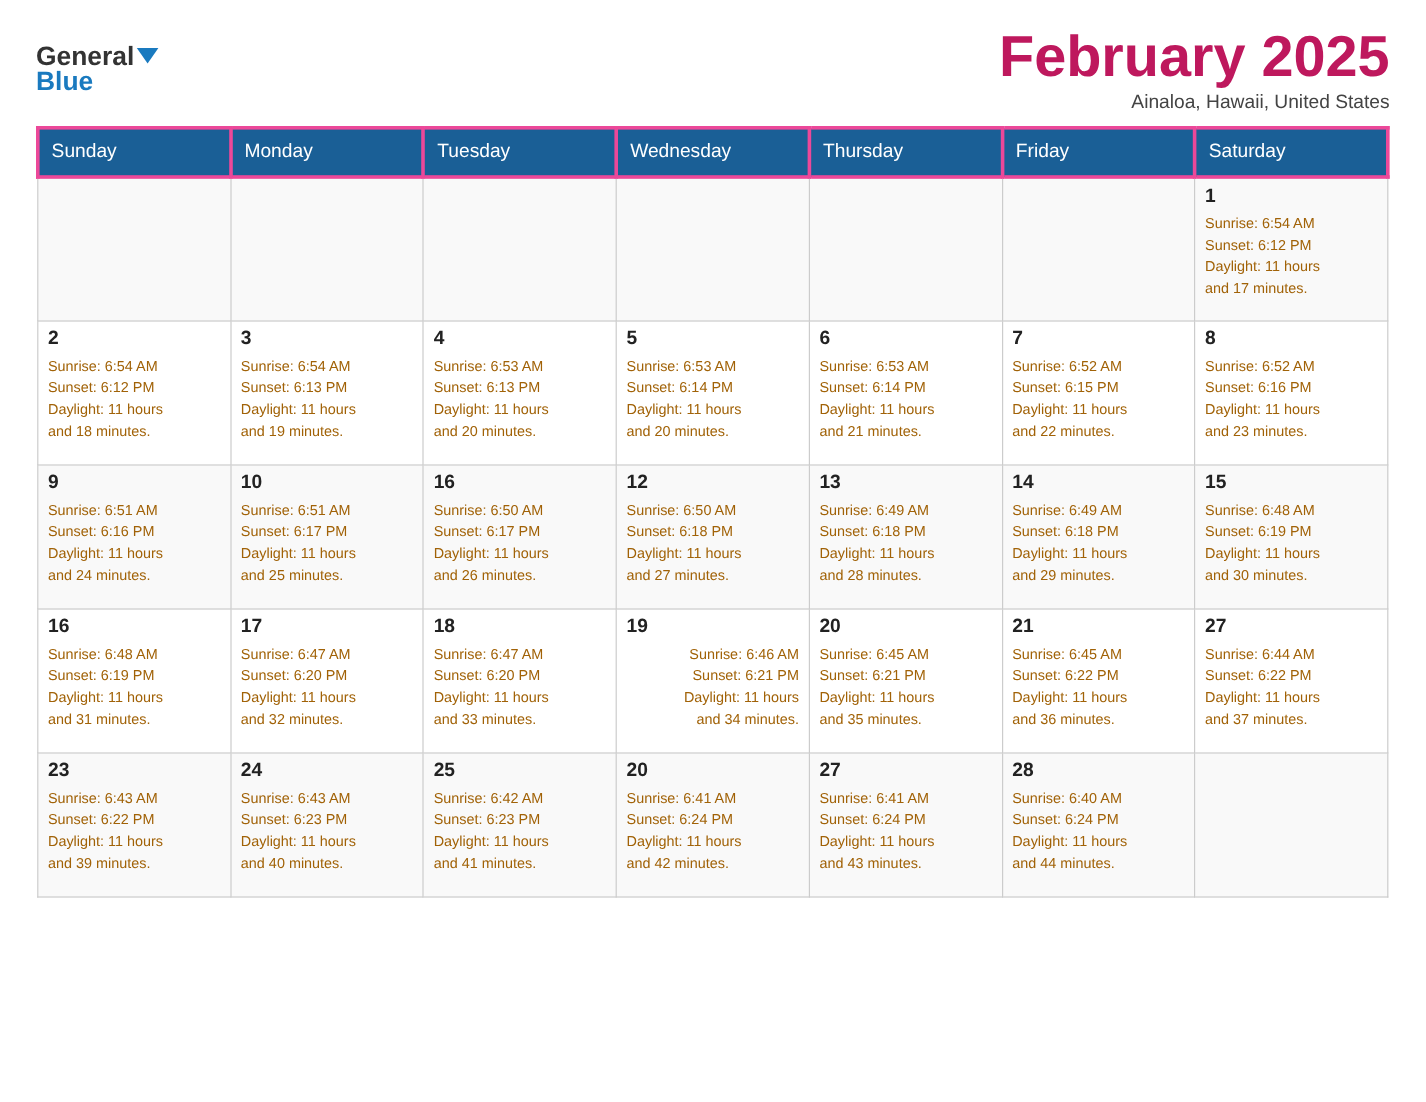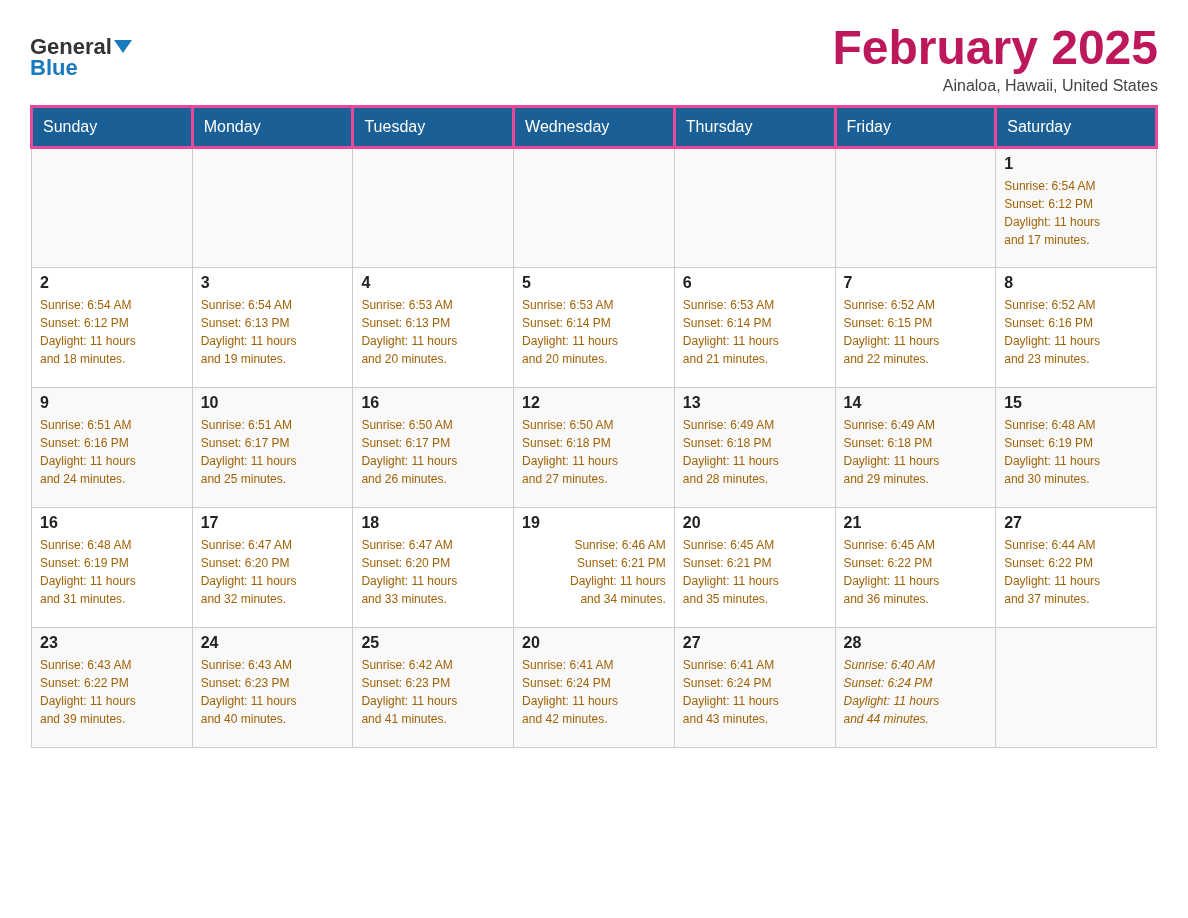--- a/index.html
+++ b/index.html
@@ -318,21 +318,21 @@
         </td>
         <td>
           <span class="day-number">27</span>
           <div class="day-info" style="white-space: pre-line;">Sunrise: 6:41 AM
 Sunset: 6:24 PM
 Daylight: 11 hours
 and 43 minutes.</div>
         </td>
         <td>
           <span class="day-number">28</span>
-          <div class="day-info" style="white-space: pre-line; font-style: italic;">Sunrise: 6:40 AM
+          <div class="day-info" style="white-space: pre-line;">Sunrise: 6:40 AM
 Sunset: 6:24 PM
 Daylight: 11 hours
 and 44 minutes.</div>
         </td>
         <td></td>
       </tr>
     </tbody>
 </table>
 
 </body></html>

